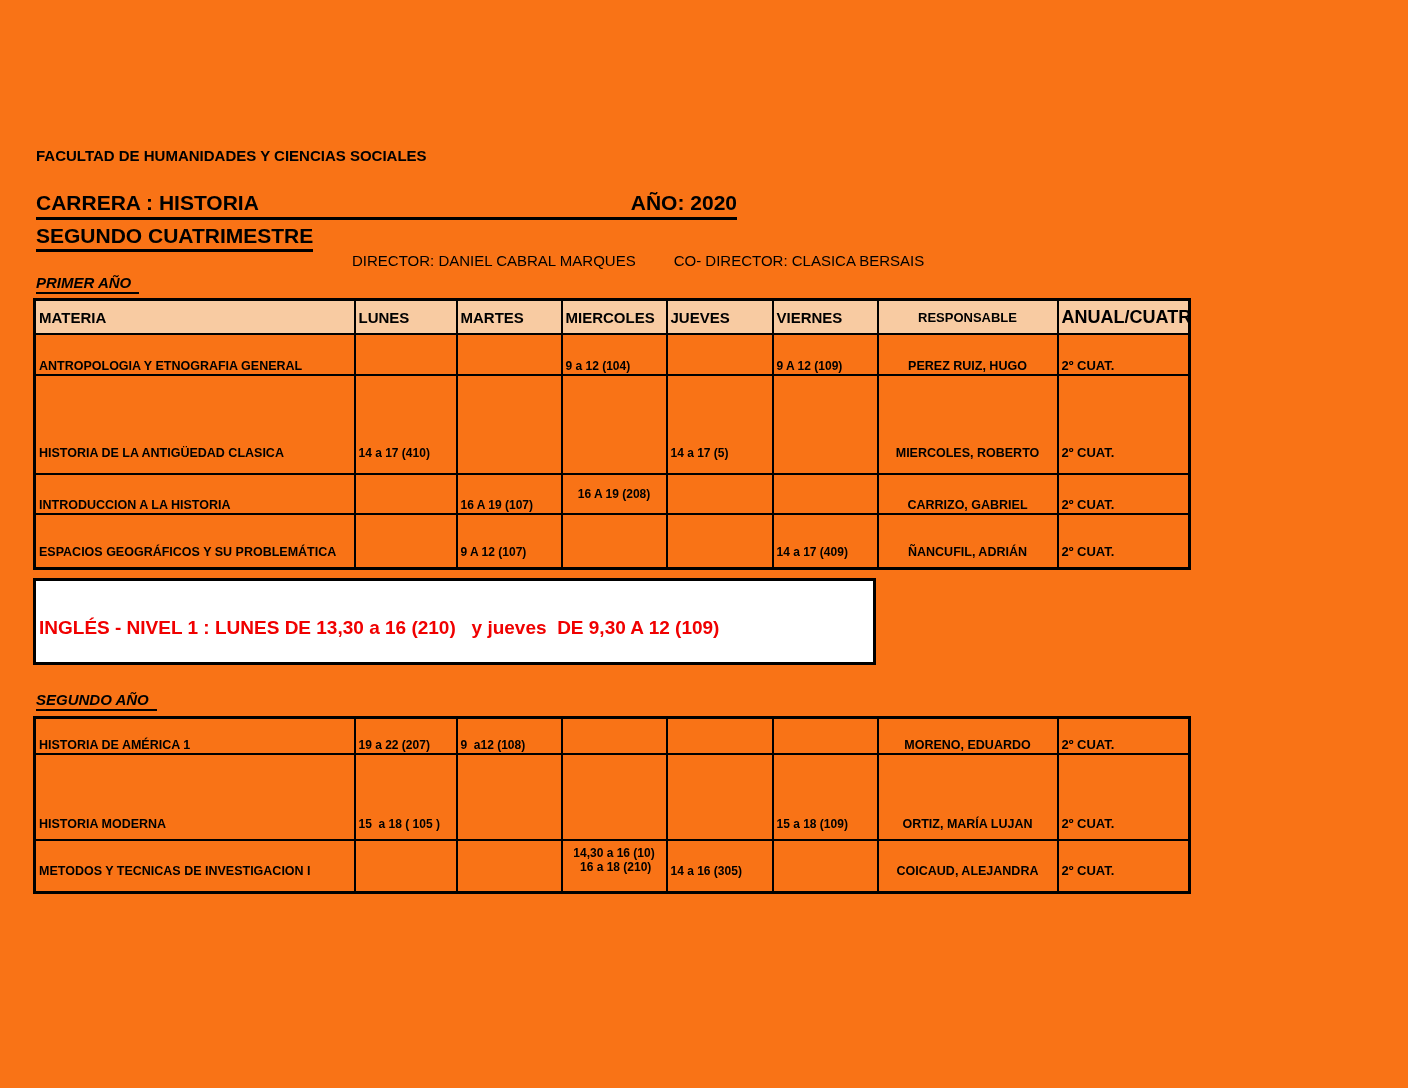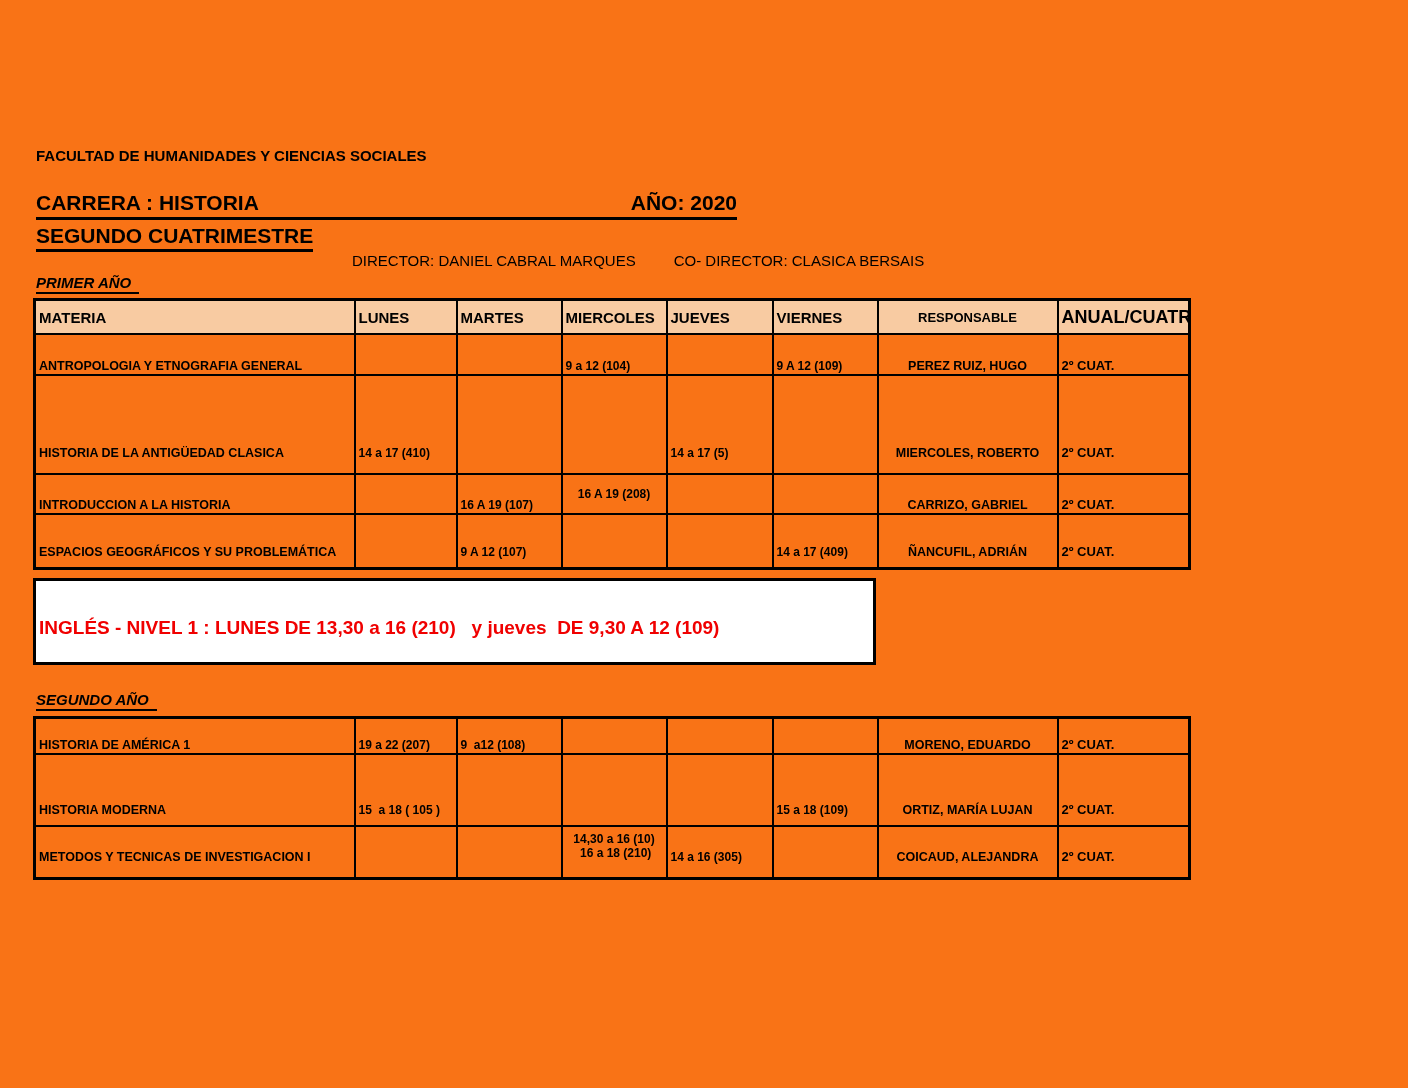--- a/index.html
+++ b/index.html
@@ -79,21 +79,21 @@
     vertical-align:bottom;padding-bottom:5px;white-space:pre;
   }
   td.center-mid{text-align:center;vertical-align:middle;padding-bottom:1px;}
   tr.pb-lg td{padding-bottom:13px;}
   tr.pb-md td{padding-bottom:8px;}
   tr.h1{height:41px;}  
   tr.h2{height:99px;}  
   tr.h3{height:40px;}  
   tr.h4{height:54px;}  
   tr.h5{height:36px;}  
-  tr.h6{height:72px;}  
+  tr.h6{height:86px;}  
   tr.h7{height:53px;}  
 
   .english-box{
     left:33px;top:578px;width:843px;height:87px;
     border:3px solid var(--border);
     box-sizing:border-box;
     display:flex;align-items:center;
     background:#fff;
   }
   .english-note{

